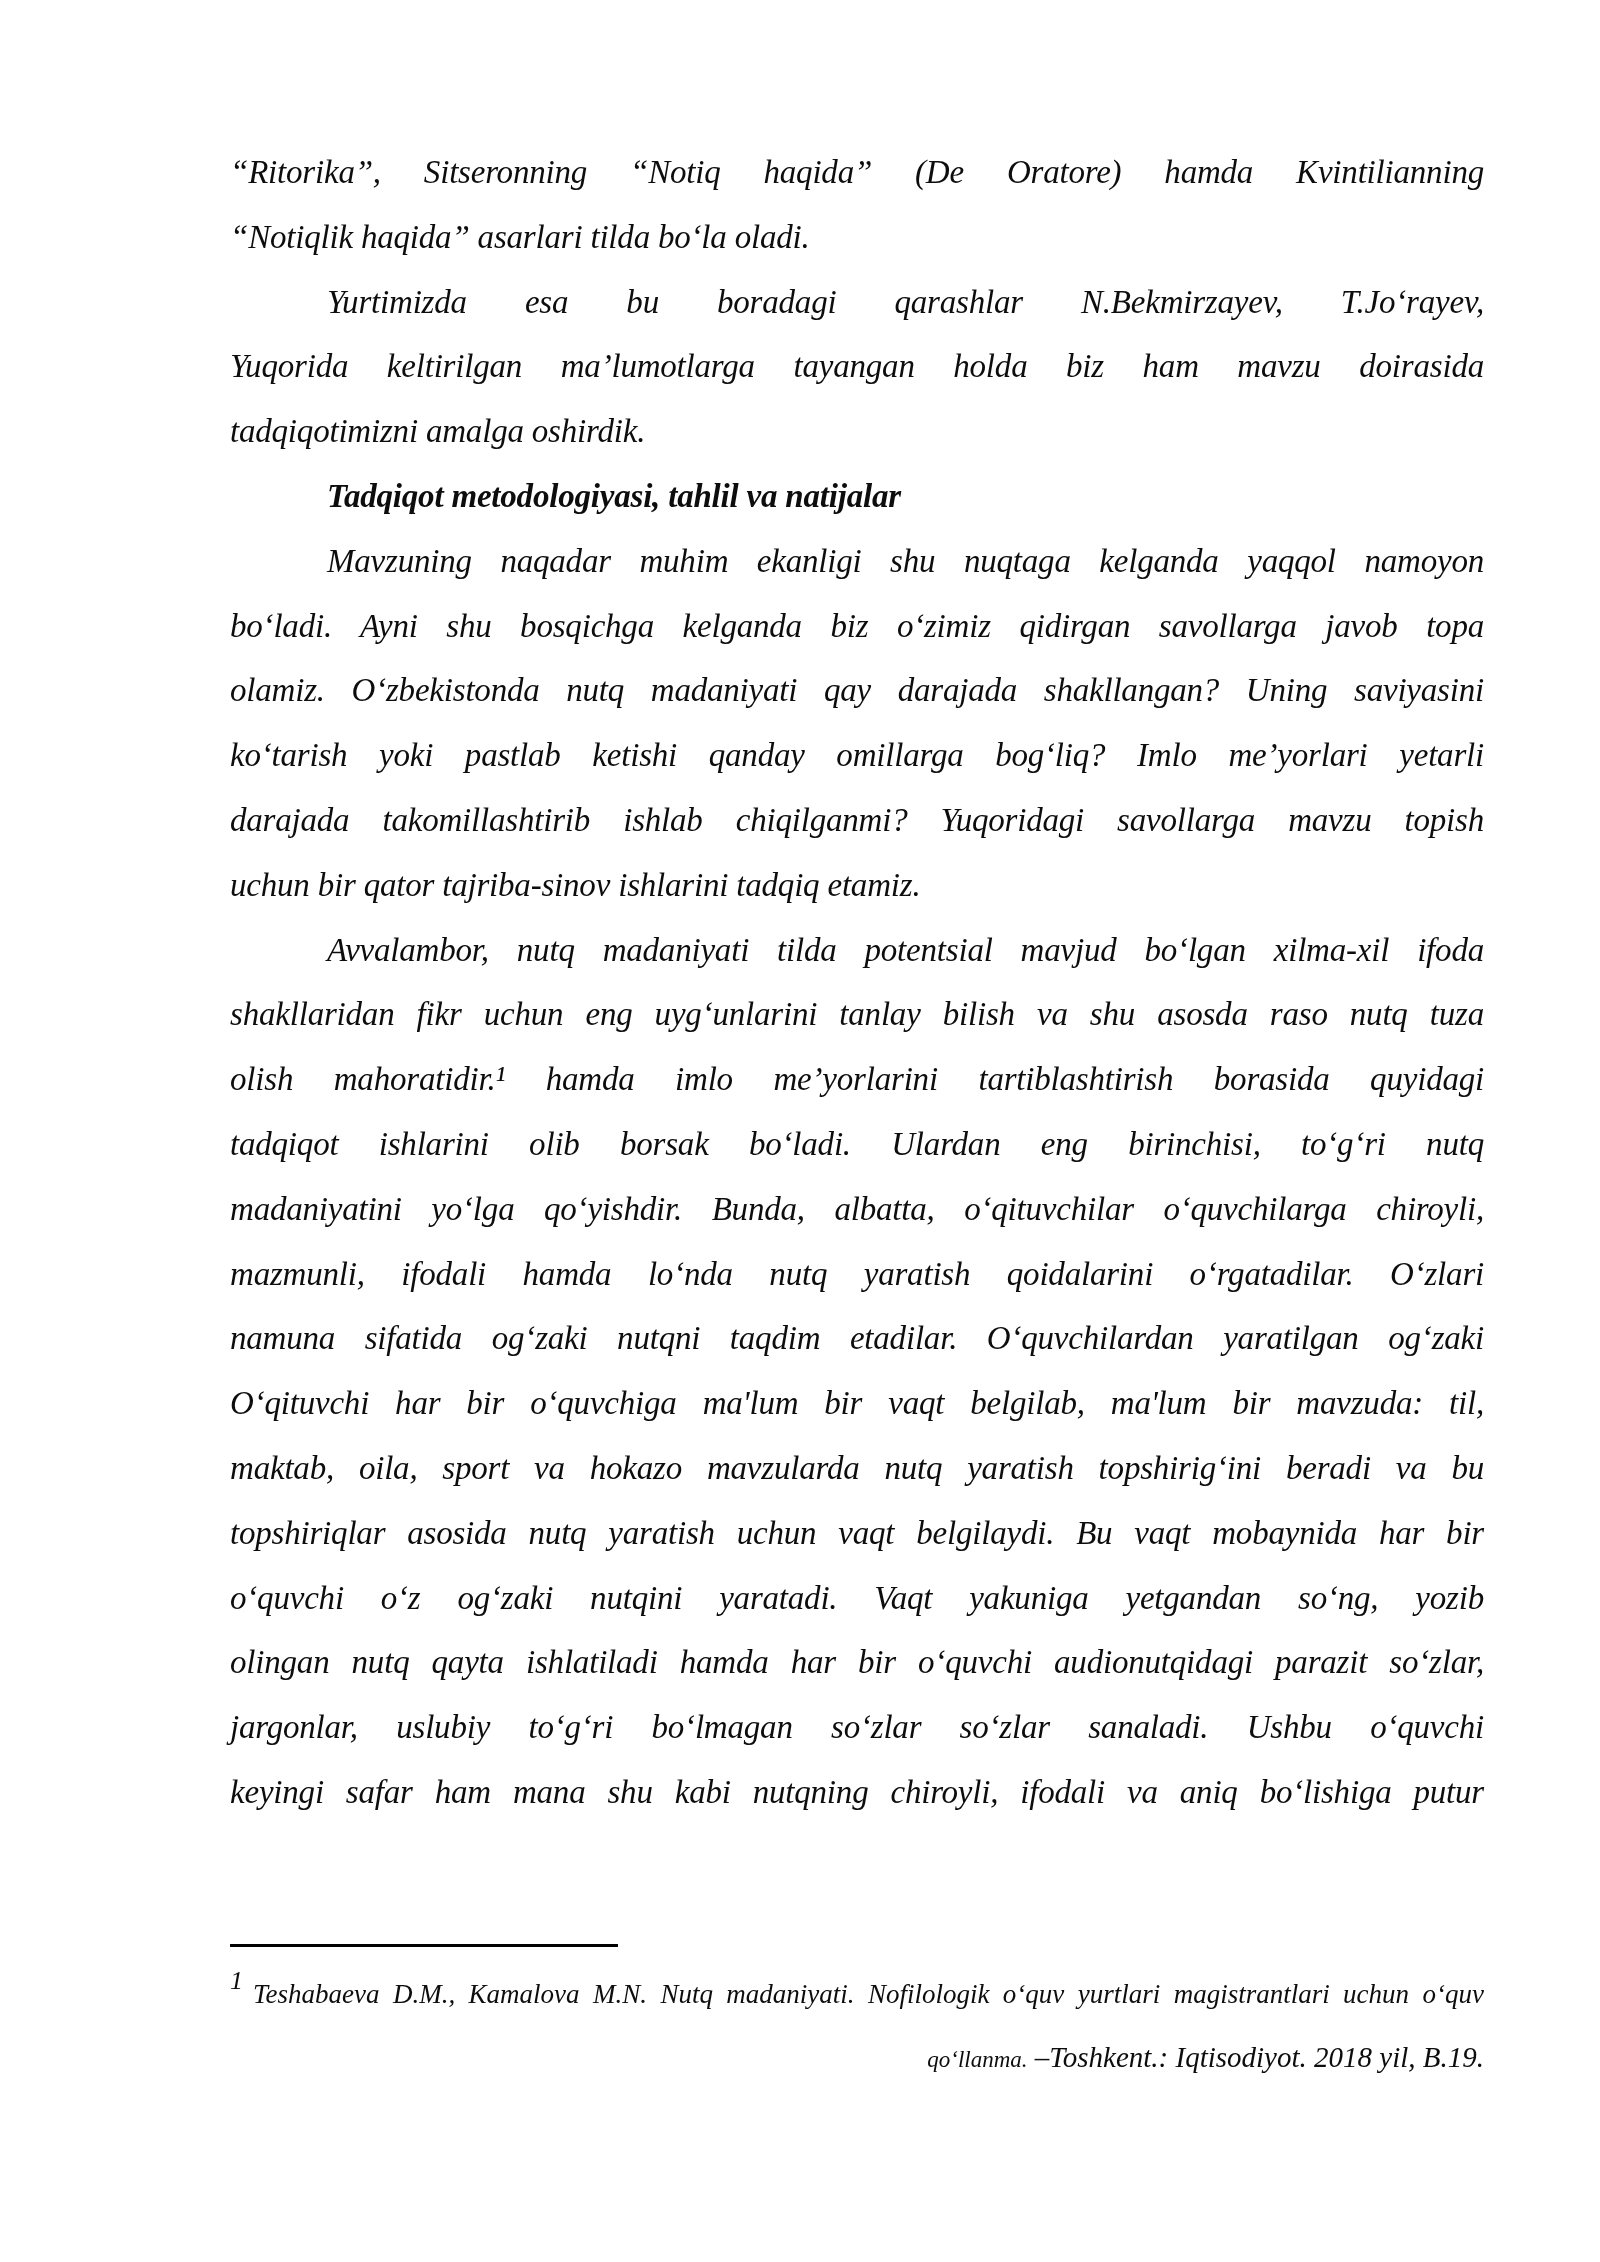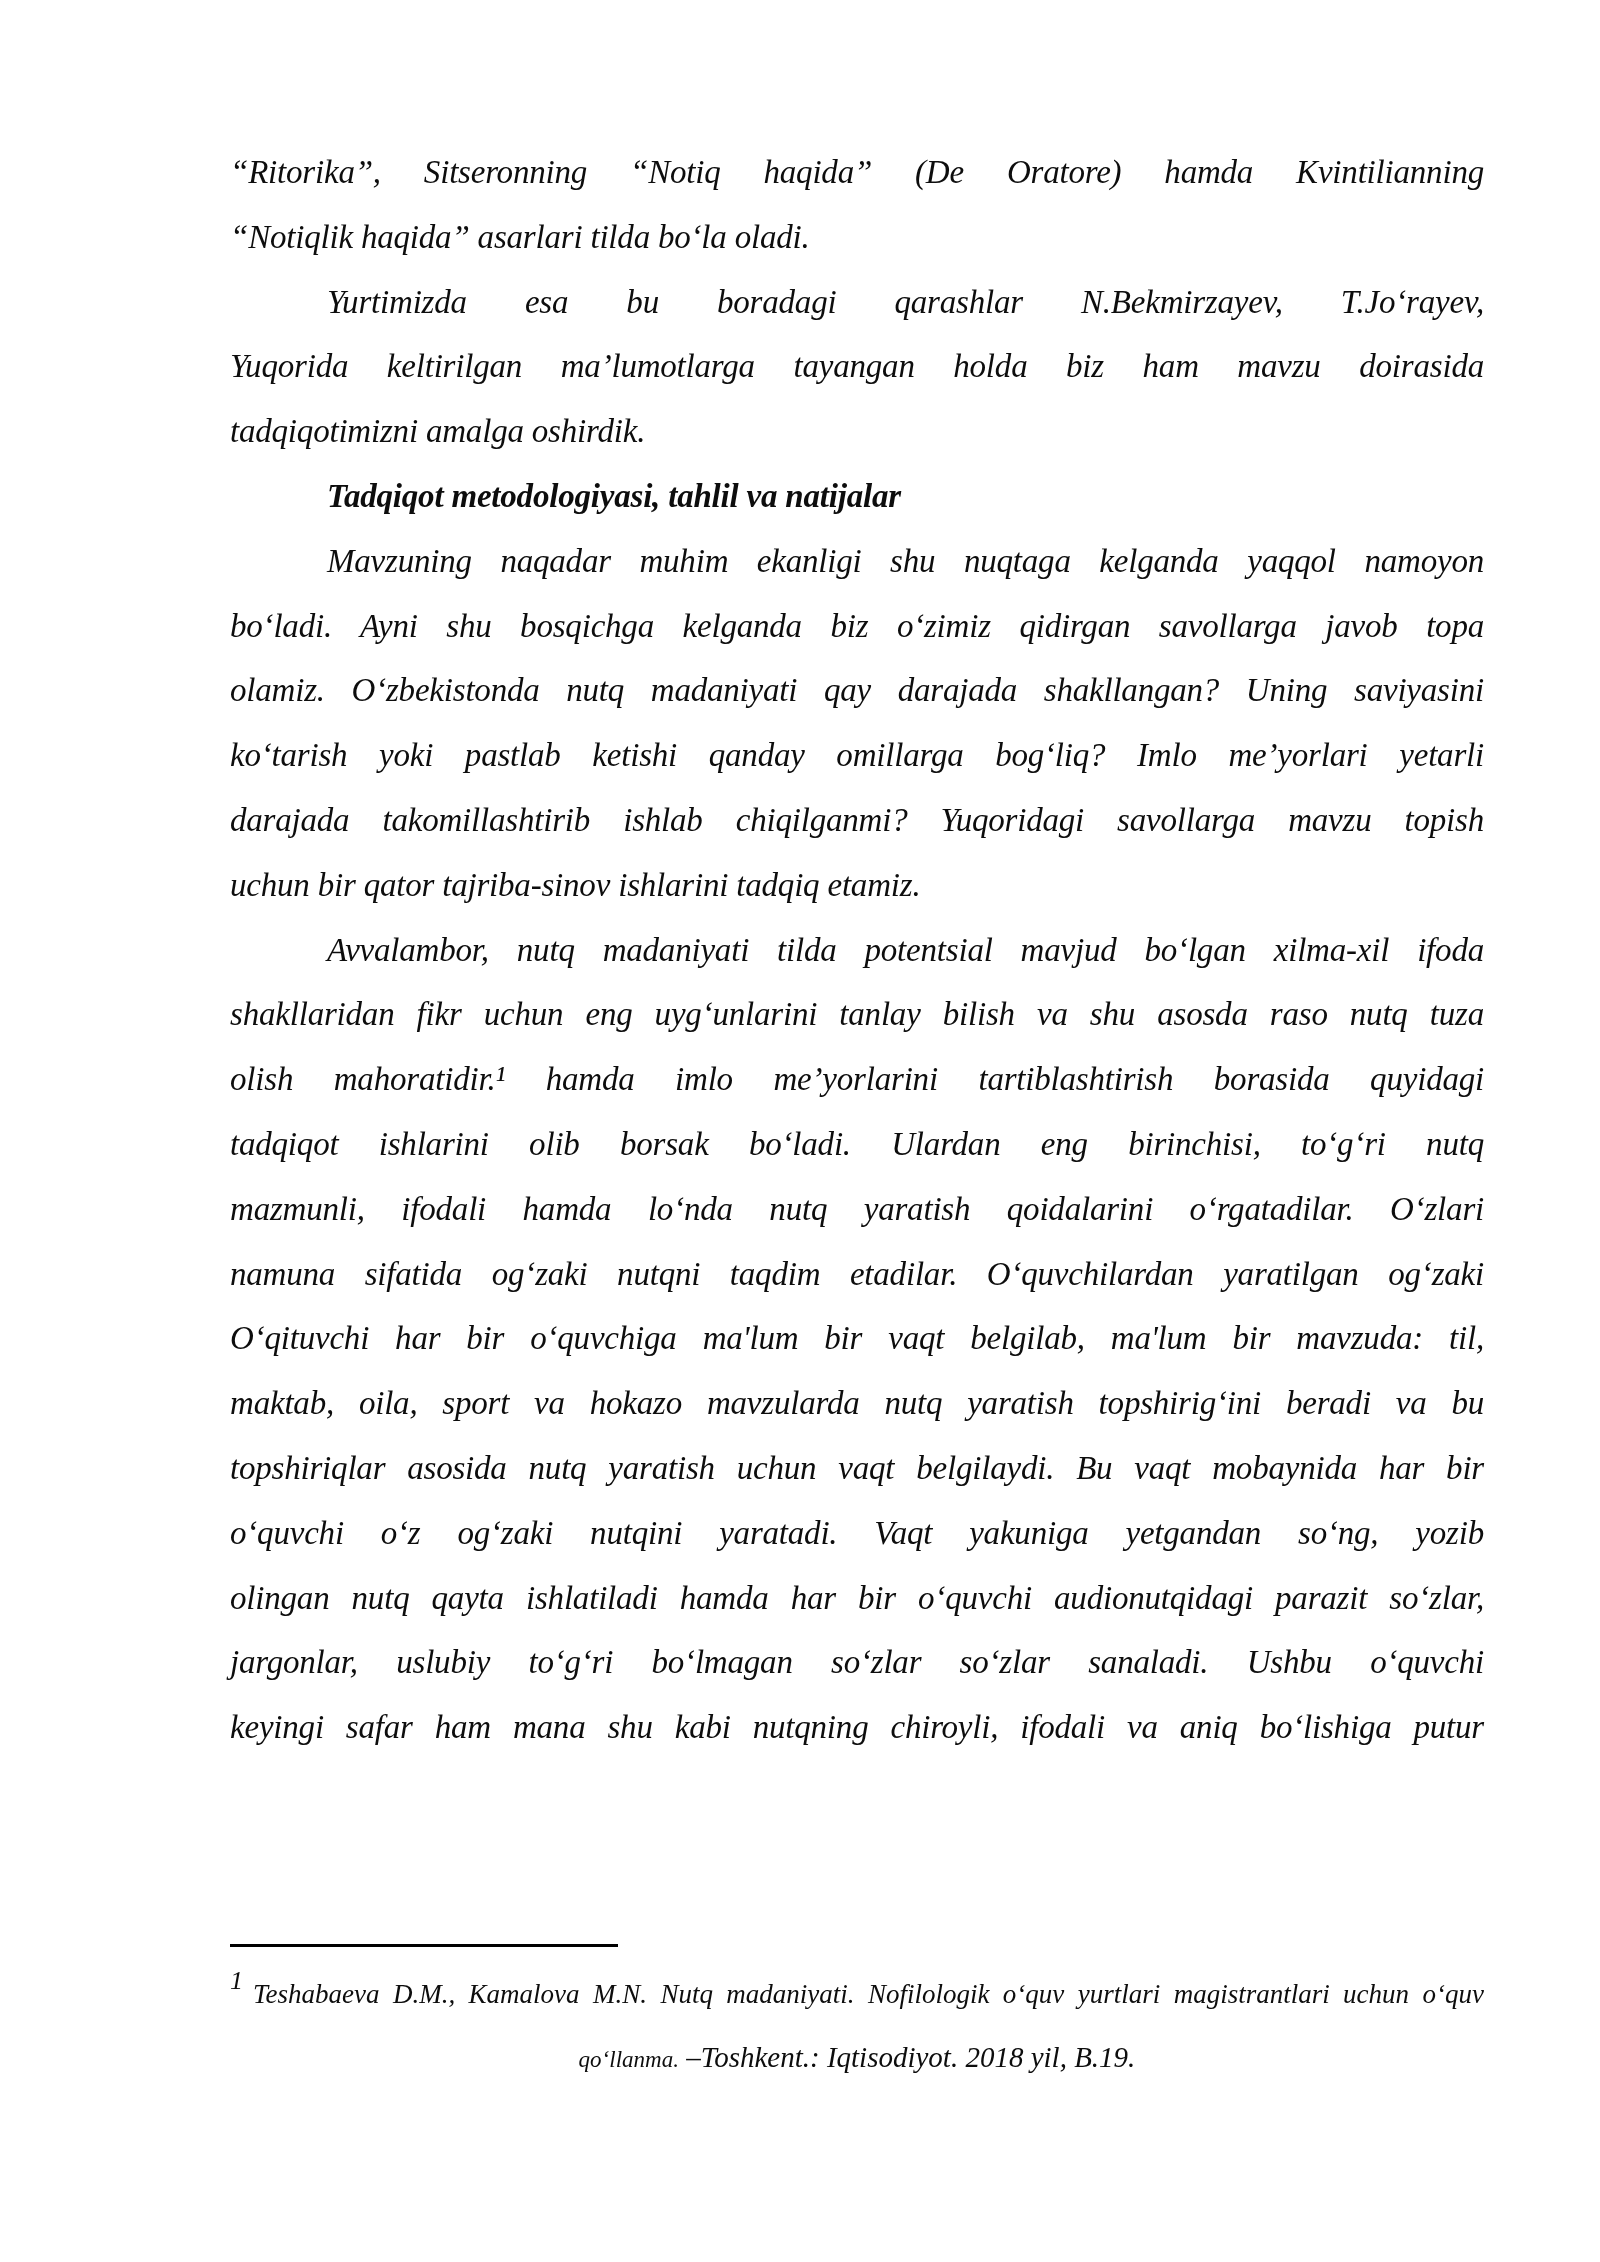--- a/index.html
+++ b/index.html
@@ -44,21 +44,21 @@
   }
   .fn-line1{
     font-size:27px;
     line-height:62px;
     text-align:justify;
     text-align-last:justify;
   }
   .fn-line2{
     font-size:27px;
     line-height:62px;
-    text-align:center;
+    text-align:right;
   }
   .fn-marker{
     font-size:26px;
     vertical-align:baseline;
     position:relative;
     top:-14px;
     margin-right:10px;
   }
   .fn-small{font-size:23px;}
   .fn-large{font-size:29px;}
@@ -87,20 +87,21 @@
         <div class="line">olamiz. Oʻzbekistonda nutq madaniyati qay darajada shakllangan? Uning saviyasini</div>
         <div class="line">koʻtarish yoki pastlab ketishi qanday omillarga bogʻliq? Imlo me’yorlari yetarli</div>
         <div class="line">darajada takomillashtirib ishlab chiqilganmi? Yuqoridagi savollarga mavzu topish</div>
         <div class="line lastline">uchun bir qator tajriba-sinov ishlarini tadqiq etamiz.</div>
       </div>
       <div class="para body">
         <div class="line indent">Avvalambor,  nutq madaniyati tilda potentsial mavjud boʻlgan xilma-xil ifoda</div>
         <div class="line">shakllaridan fikr uchun eng uygʻunlarini tanlay bilish va shu asosda raso nutq tuza</div>
         <div class="line">olish mahoratidir.¹ hamda imlo me’yorlarini tartiblashtirish borasida quyidagi</div>
         <div class="line">tadqiqot ishlarini olib borsak boʻladi. Ulardan eng birinchisi, toʻgʻri nutq</div>
+        <div class="line">madaniyatini yoʻlga qoʻyishdir. Bunda, albatta, oʻqituvchilar oʻquvchilarga chiroyli,</div>
         <div class="line">mazmunli, ifodali hamda loʻnda nutq yaratish qoidalarini oʻrgatadilar. Oʻzlari</div>
         <div class="line">namuna sifatida ogʻzaki nutqni taqdim etadilar.  Oʻquvchilardan yaratilgan ogʻzaki</div>
         <div class="line">Oʻqituvchi har bir oʻquvchiga ma'lum bir vaqt belgilab, ma'lum bir mavzuda: til,</div>
         <div class="line">maktab, oila, sport va hokazo mavzularda nutq yaratish topshirigʻini beradi va bu</div>
         <div class="line">topshiriqlar asosida nutq yaratish uchun vaqt belgilaydi. Bu vaqt mobaynida har bir</div>
         <div class="line">oʻquvchi oʻz ogʻzaki nutqini yaratadi. Vaqt yakuniga yetgandan soʻng, yozib</div>
         <div class="line">olingan nutq qayta ishlatiladi hamda har bir oʻquvchi audionutqidagi parazit soʻzlar,</div>
         <div class="line">jargonlar, uslubiy toʻgʻri boʻlmagan soʻzlar soʻzlar sanaladi. Ushbu oʻquvchi</div>
         <div class="line">keyingi safar ham mana shu kabi nutqning chiroyli, ifodali va aniq boʻlishiga putur</div>
       </div>

